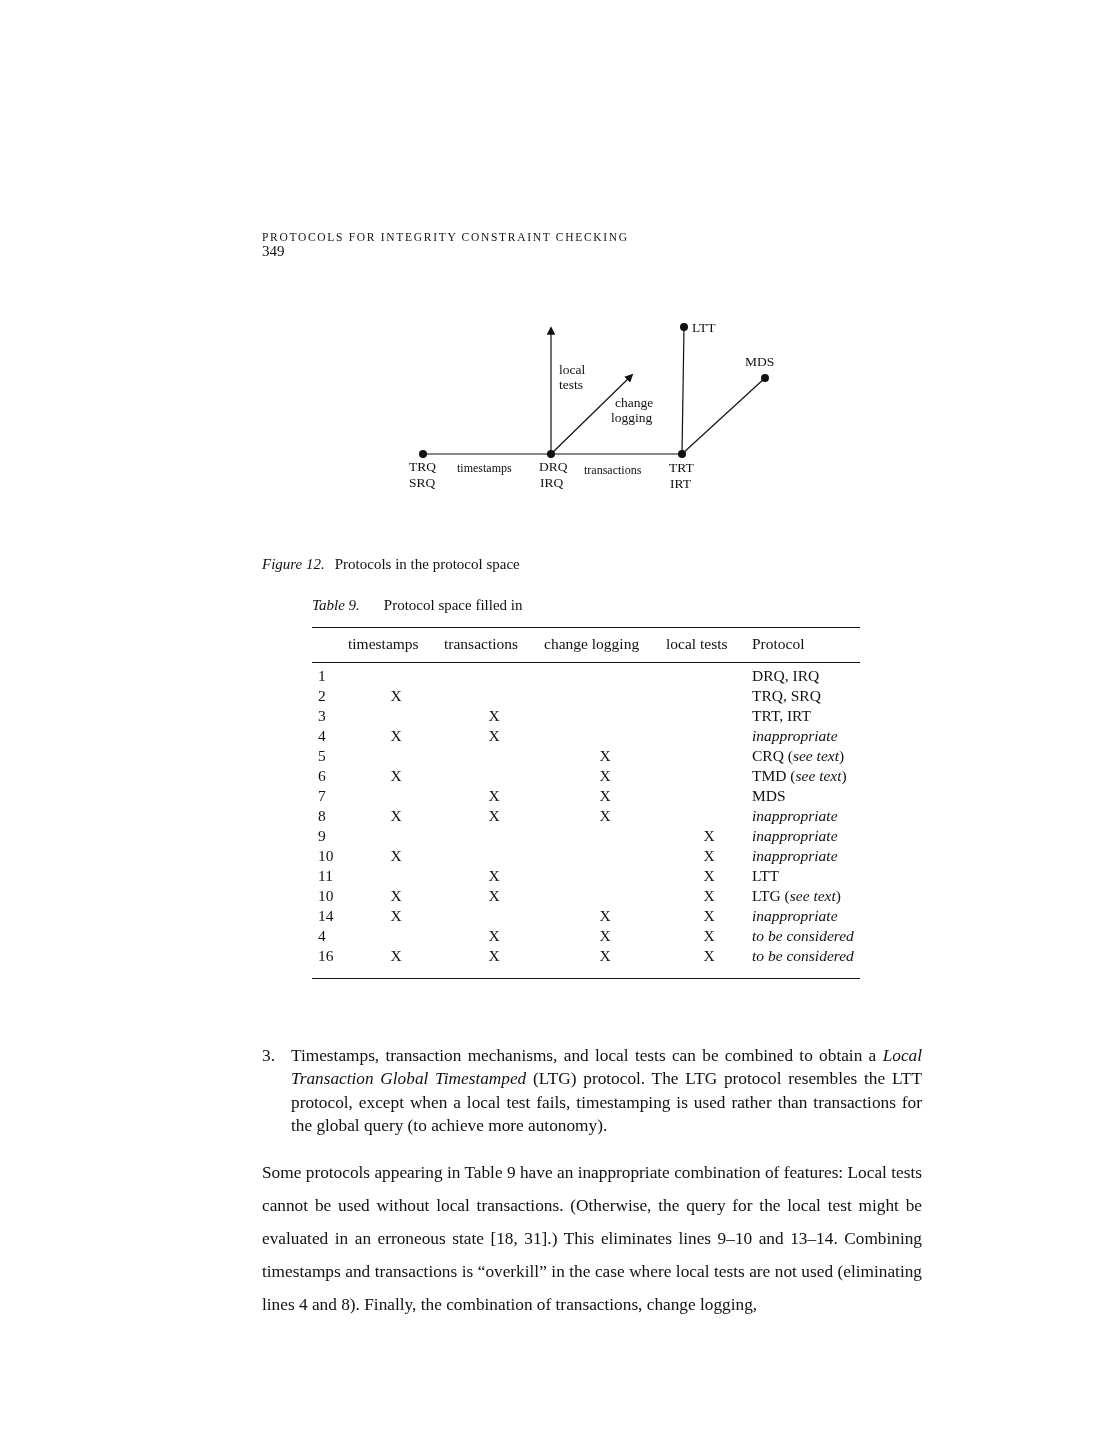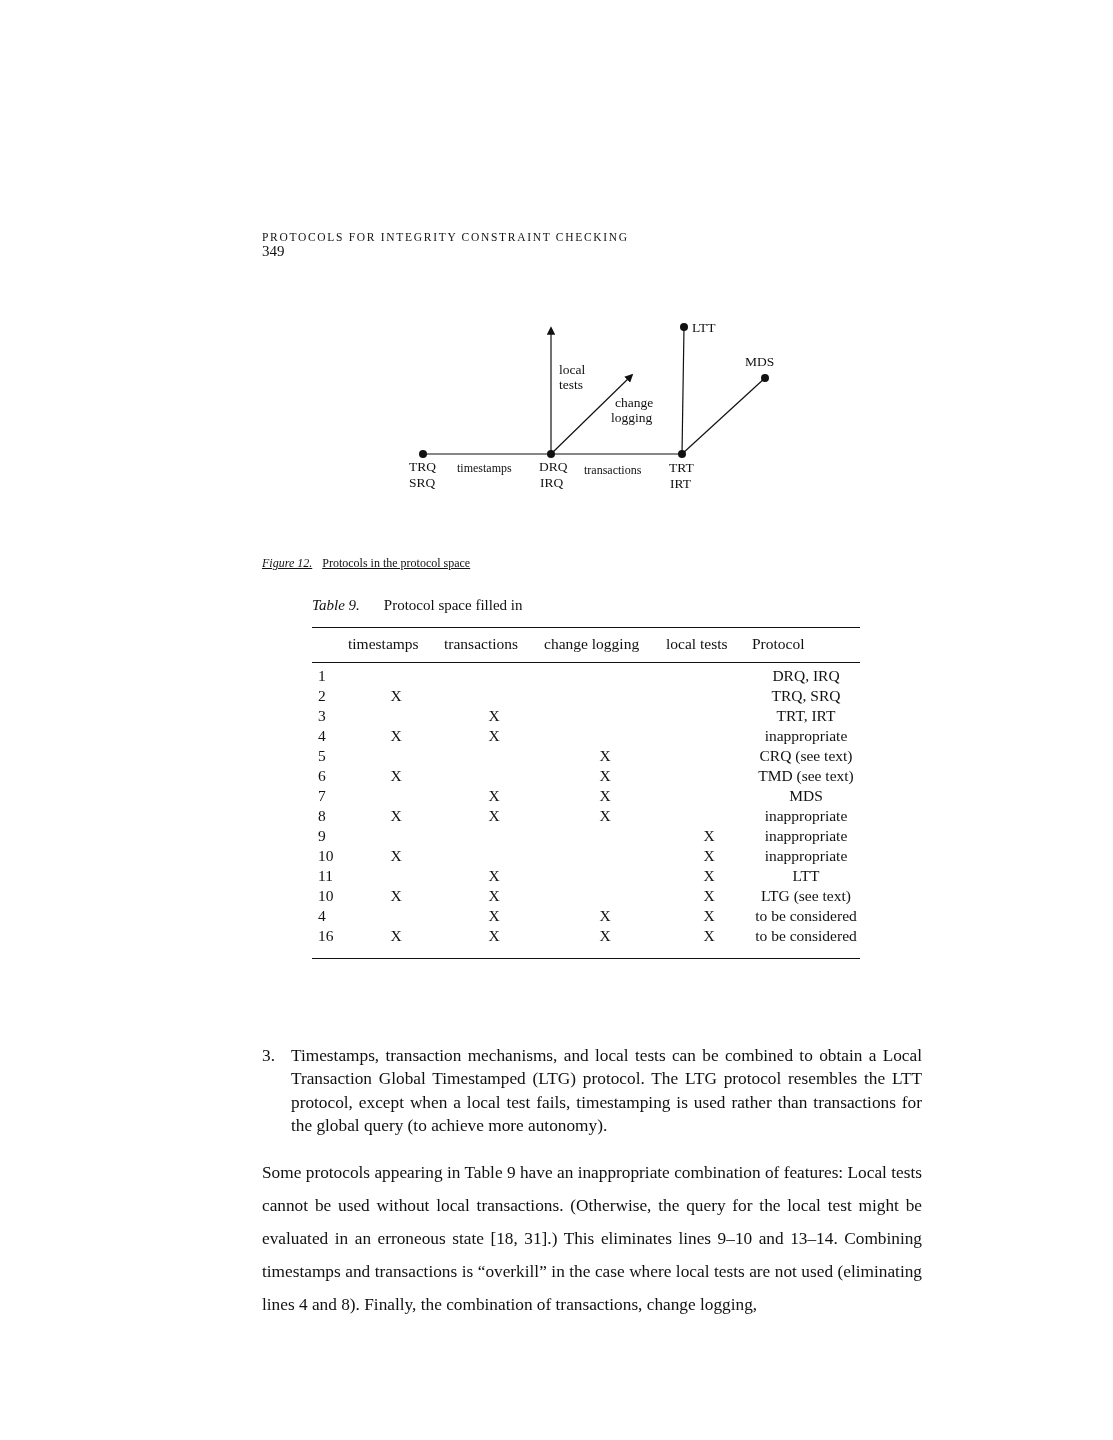--- a/index.html
+++ b/index.html
@@ -16,41 +16,41 @@
     position: absolute; left: 262px; top: 231px; width: 658px;
     display: flex; justify-content: space-between; align-items: baseline; flex-direction: column;
   }
   .rh-title { font-size: 11.5px; letter-spacing: 1.7px; }
   .rh-page { font-size: 15px; }
 
   .diagram-wrap { position: absolute; left: 398px; top: 310px; }
   .diagram text { font-family: "Liberation Serif", serif; font-size: 13.5px; fill: #111; }
   .diagram text.sm { font-size: 12px; }
 
-  .figure-caption { position: absolute; left: 262px; top: 556px; font-size: 12px; text-decoration: underline; }
+  .figure-caption { position: absolute; left: 262px; top: 556px; font-size: 15px; }
   .figure-caption .cap-label { font-style: italic; margin-right: 10px; }
 
   .table-caption { position: absolute; left: 312px; top: 597px; font-size: 15px; }
   .table-caption .cap-label { font-style: italic; margin-right: 24px; }
 
   .table-wrap { position: absolute; left: 312px; top: 627px; width: 548px; }
   table { width: 100%; border-collapse: collapse; font-size: 15.5px; }
   table { border-top: 1.2px solid #111; border-bottom: 1.2px solid #111; }
   thead th {
     font-weight: normal; text-align: left;
     padding: 7px 0 9px 0; border-bottom: 1.2px solid #111;
     font-size: 15.5px;
   }
   tbody td { padding: 0; height: 20px; line-height: 20px; vertical-align: middle; }
   tbody tr:first-child td { padding-top: 3px; }
   tbody tr:last-child td { padding-bottom: 12px; }
   .col-num { text-align: left; padding-left: 6px; }
   .col-mark { text-align: center; }
-  .col-protocol { text-align: center; }
-  .italic { }
+  .col-protocol { text-align: left; }
+  .italic { font-style: italic; }
 
   .list-item {
     position: absolute; left: 262px; top: 1044px; width: 660px;
     display: flex; font-size: 17.3px; line-height: 23.4px;
   }
   .item-num { width: 29px; flex: 0 0 29px; }
   .item-text { flex: 1; text-align: justify; }
 
   .closing-para {
     position: absolute; left: 262px; top: 1156px; width: 660px;
@@ -230,20 +230,28 @@
           </tr>
           <tr>
             <td class="col-num">10</td>
             <td class="col-mark">X</td>
             <td class="col-mark">X</td>
             <td class="col-mark"></td>
             <td class="col-mark">X</td>
             <td class="col-protocol"><span>LTG (</span><span class="italic">see text</span><span>)</span></td>
           </tr>
           <tr>
+            <td class="col-num">14</td>
+            <td class="col-mark">X</td>
+            <td class="col-mark"></td>
+            <td class="col-mark">X</td>
+            <td class="col-mark">X</td>
+            <td class="col-protocol"><span class="italic">inappropriate</span></td>
+          </tr>
+          <tr>
             <td class="col-num">4</td>
             <td class="col-mark"></td>
             <td class="col-mark">X</td>
             <td class="col-mark">X</td>
             <td class="col-mark">X</td>
             <td class="col-protocol"><span class="italic">to be considered</span></td>
           </tr>
           <tr>
             <td class="col-num">16</td>
             <td class="col-mark">X</td>

